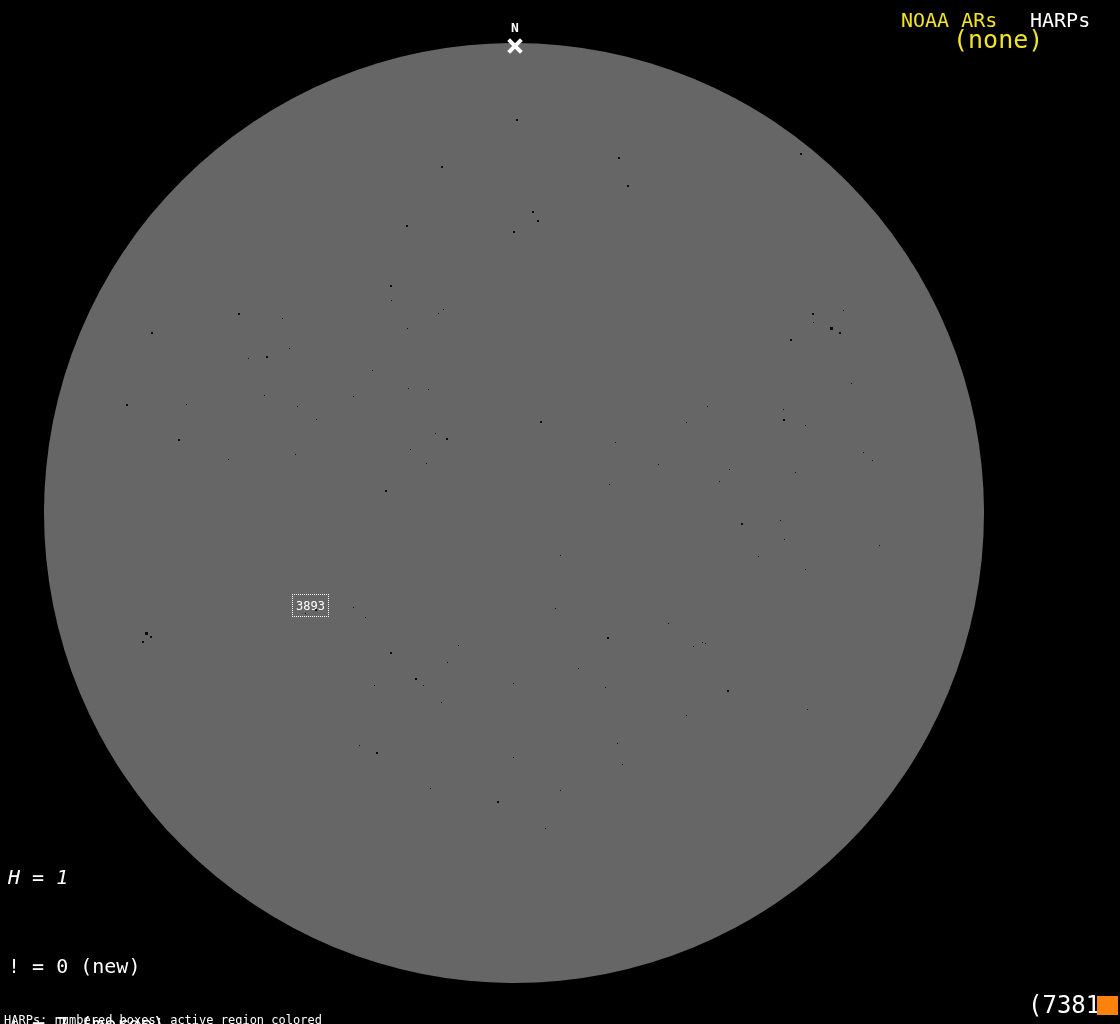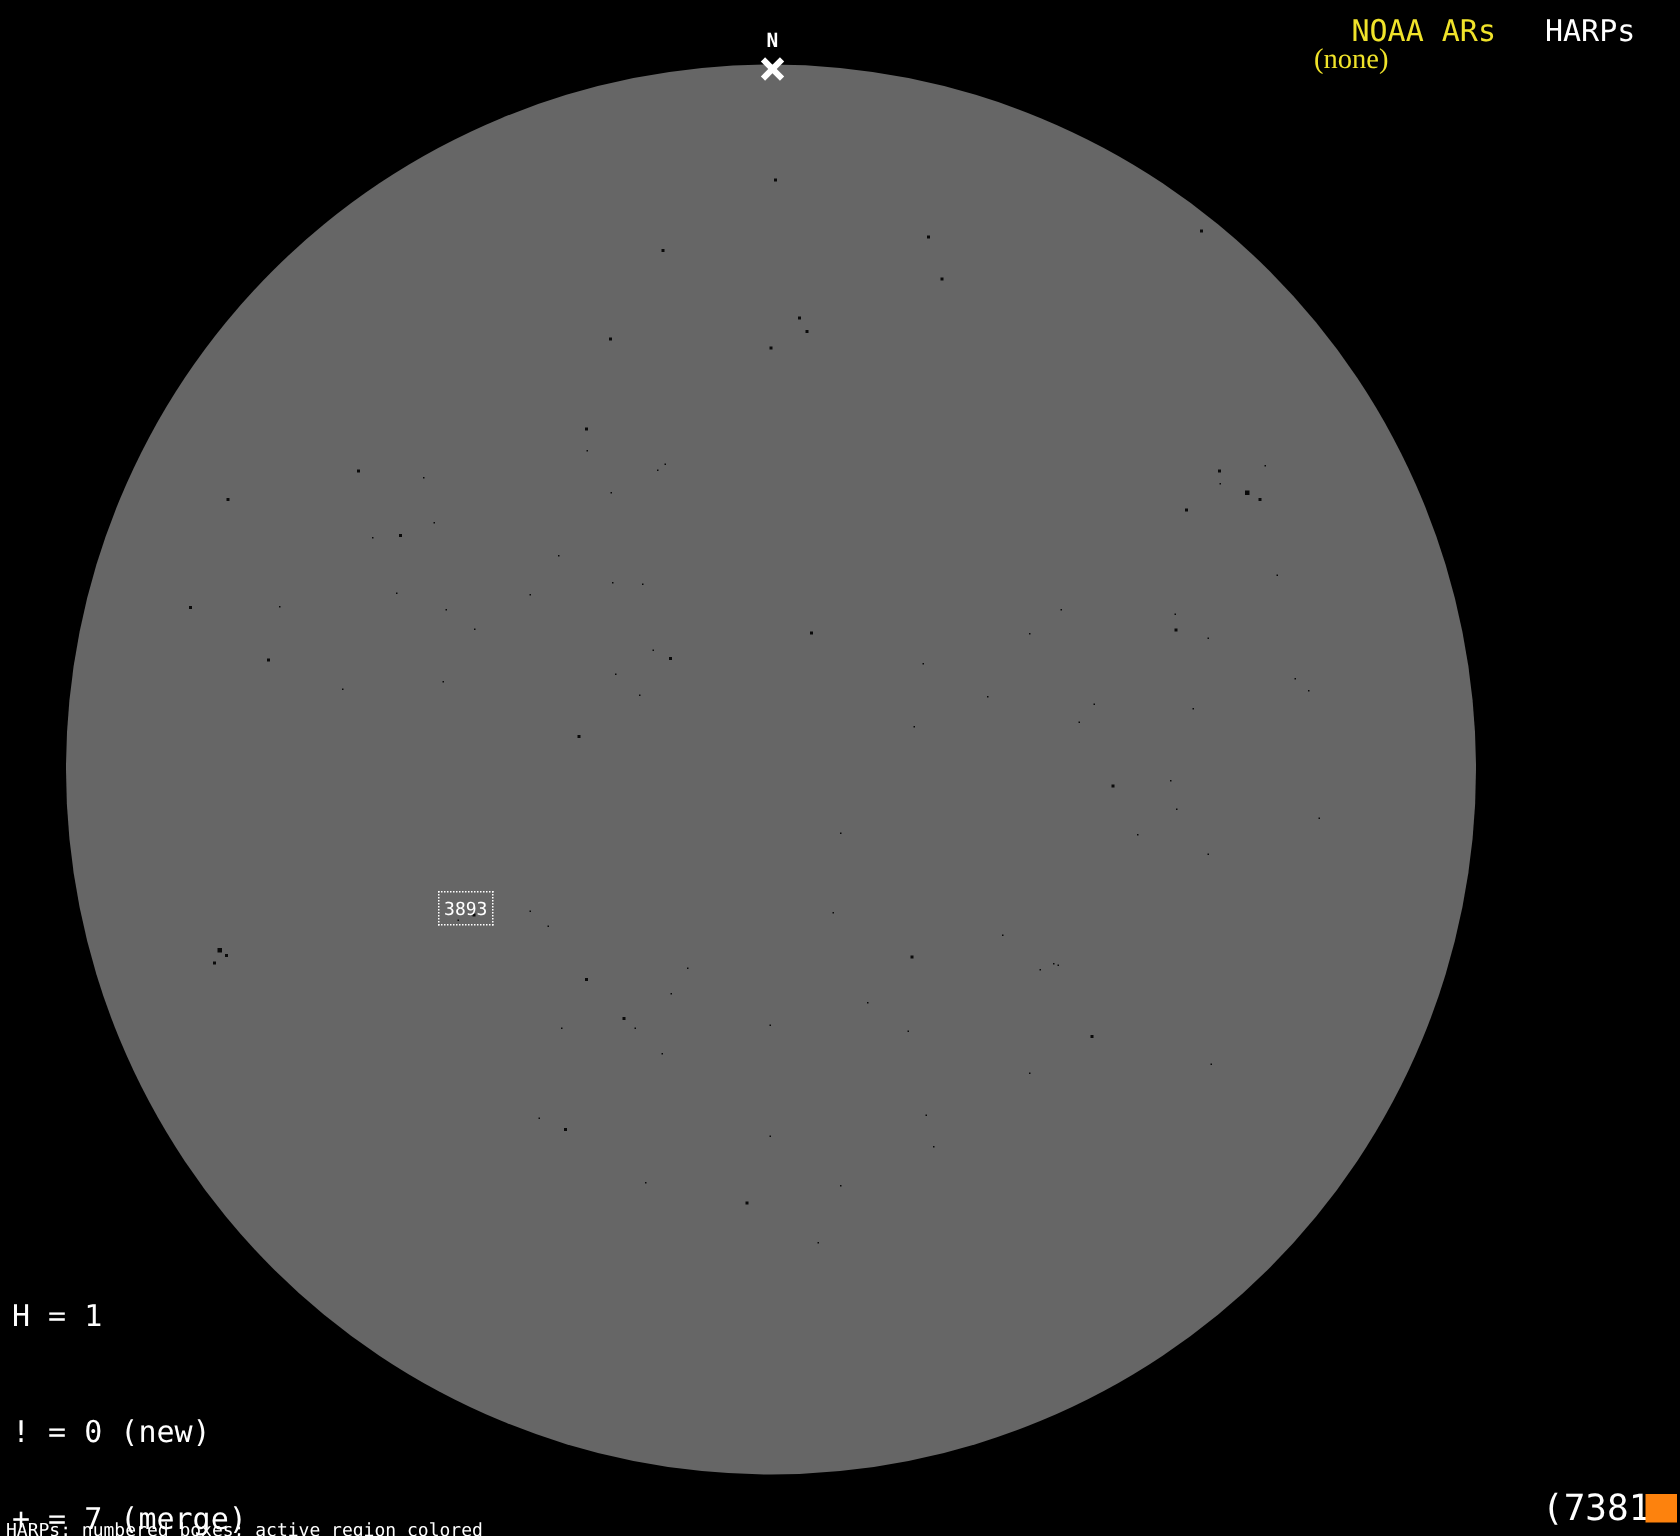--- a/index.html
+++ b/index.html
@@ -25,37 +25,37 @@
     border-radius: 50%;
     background: var(--disk);
   }
   .speckle-layer { position: absolute; left: 0; top: 0; width: 1120px; height: 1024px; }
   .speckle { position: absolute; background: #0a0a0a; }
 
   .title-block { position: absolute; left: 8px; top: 8px; font-size: 20px; line-height: 20px; white-space: pre; }
 
   .noaa-label  { position: absolute; left: 901px;  top: 10px; font-size: 20px; line-height: 20px; color: var(--yellow); }
   .harps-label { position: absolute; left: 1030px; top: 10px; font-size: 20px; line-height: 20px; color: var(--white); }
-  .noaa-value  { position: absolute; left: 876px;  top: 30px; font-size: 19px; line-height: 20px; color: var(--yellow); font-family: Liberation Serif, serif; }
+  .noaa-value  { position: absolute; left: 953px;  top: 30px; font-size: 25px; line-height: 20px; color: var(--yellow); }
 
   .north-label { position: absolute; left: 500px; top: 21px; width: 30px; text-align: center; font-size: 13px; line-height: 14px; font-weight: bold; }
   .north-cross { position: absolute; left: 505px; top: 36px; width: 20px; height: 20px; }
   .north-cross .bar { position: absolute; left: 8px; top: 1px; width: 4px; height: 18px; background: var(--white); }
   .north-cross .b1 { transform: rotate(45deg); }
   .north-cross .b2 { transform: rotate(-45deg); }
 
   .harp-box {
     position: absolute;
     border: 1px dotted var(--white);
     display: flex; align-items: center; justify-content: center;
     font-size: 12px; line-height: 12px; color: var(--white);
   }
 
   .counters { position: absolute; left: 8px; top: 829px; font-size: 20px; line-height: 19.4px; white-space: pre; }
-  .counters .hline { margin-bottom: 19px; }
+  .counters .hline { margin-bottom: 31px; font-style: italic; }
 
   .footer { position: absolute; left: 4px; top: 990px; font-size: 12px; line-height: 12.2px; white-space: pre; }
 
   .br-label { position: absolute; left: 1028px; top: 995px; font-size: 24px; line-height: 20px; }
   .swatch { position: absolute; left: 1097px; top: 996px; width: 21px; height: 19px; background: var(--orange); }
 </style>
 </head>
 <body>
 
 <div class="canvas">

